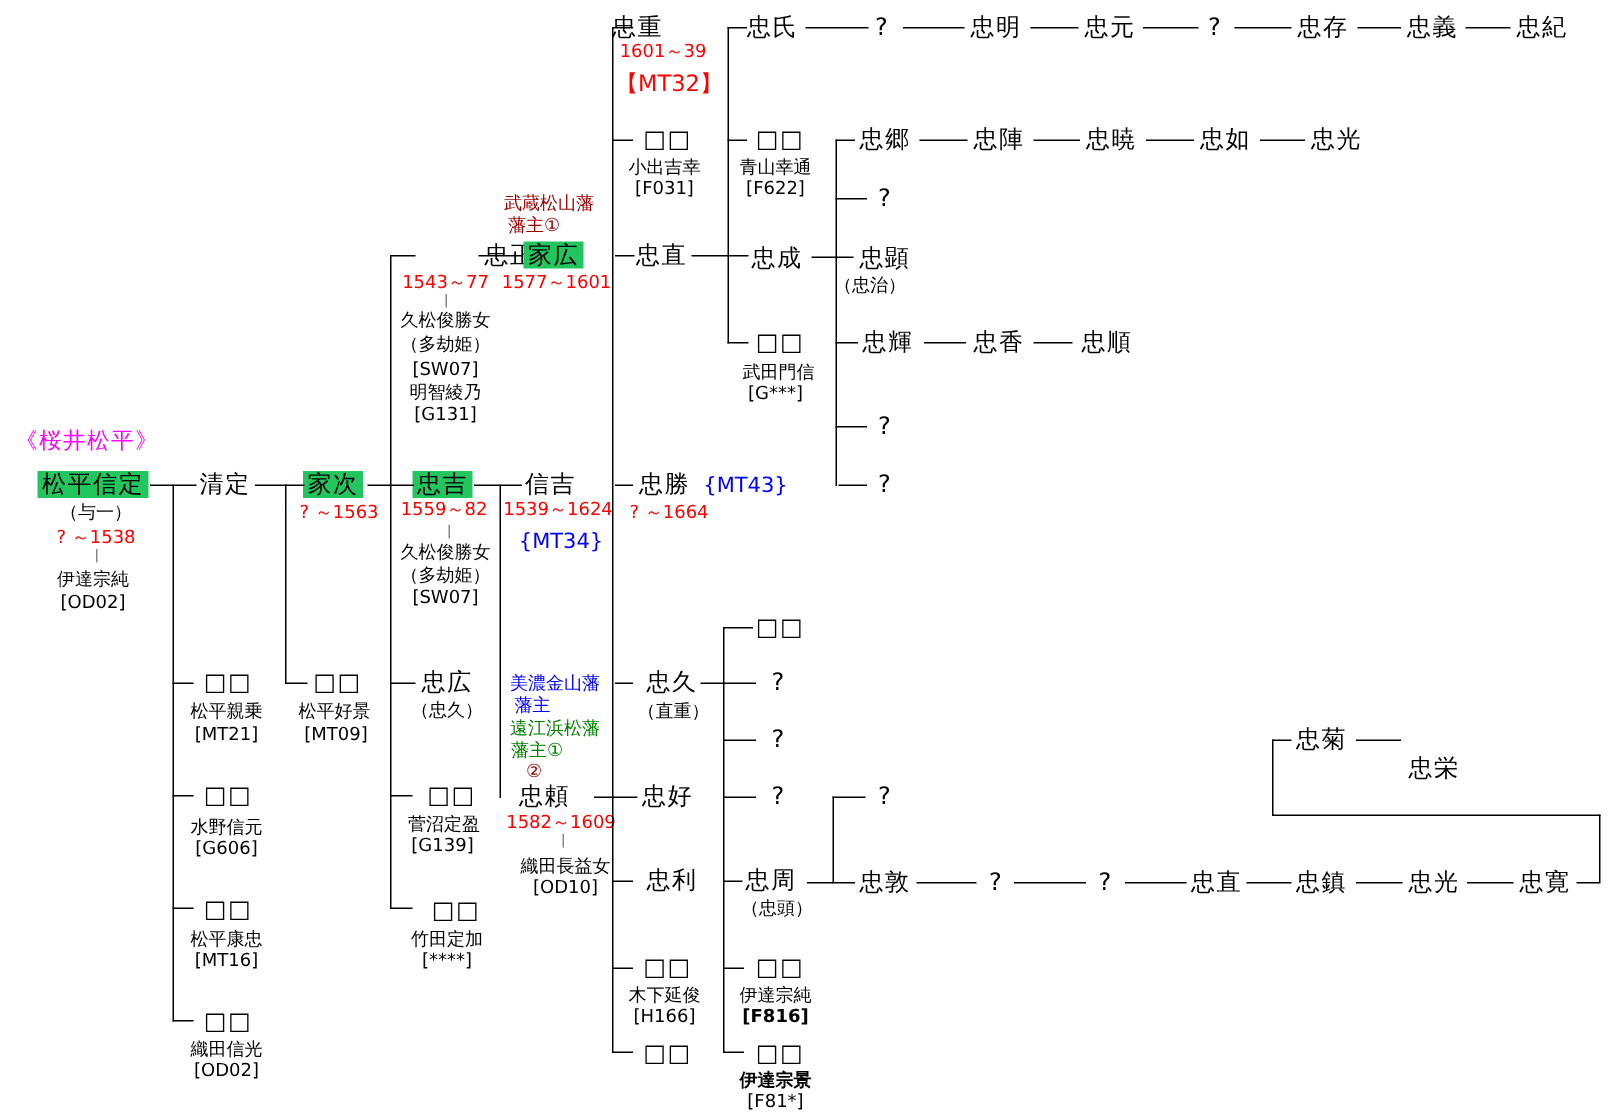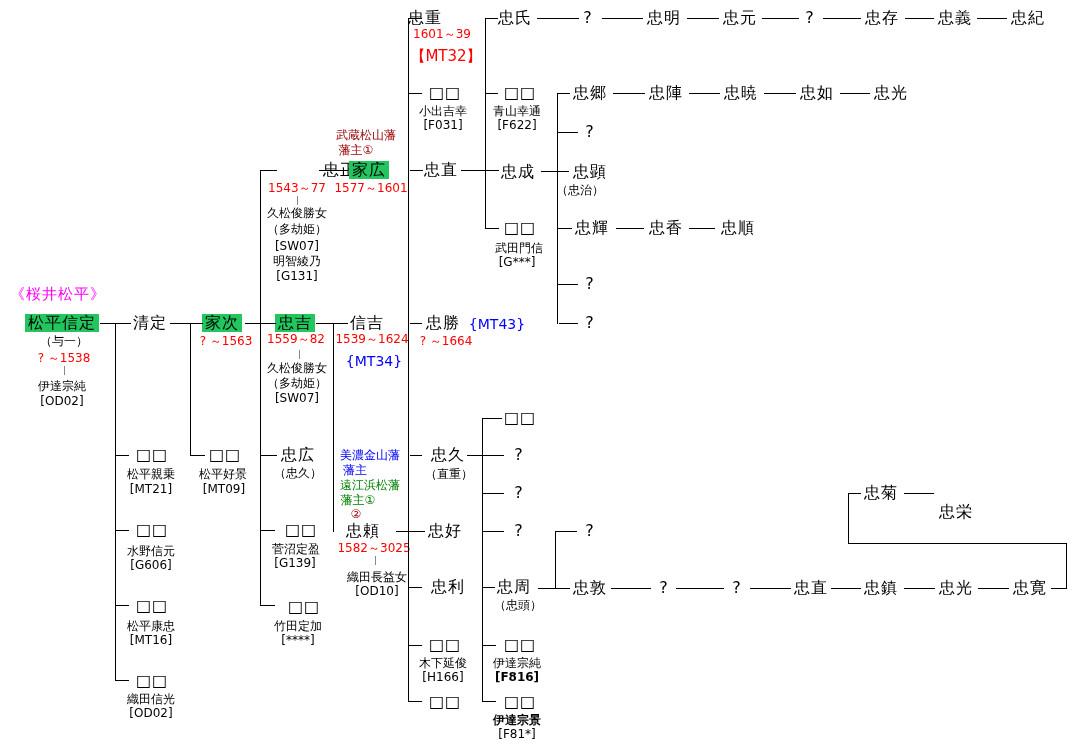--- a/index.html
+++ b/index.html
@@ -83,21 +83,21 @@
     <div class="txt nm" style="left: 666px; top: 228px;">忠香</div>
     <div class="txt nm" style="left: 738px; top: 228px;">忠順</div>
     <div class="txt nm" style="left: 590px; top: 284px;">?</div>
     <div class="txt nm" style="left: 590px; top: 323px;">?</div>
     <div class="txt an" style="left: 370px; top: 455px; color: rgb(0, 0, 255);">美濃金山藩</div>
     <div class="txt an" style="left: 355px; top: 470px; color: rgb(0, 0, 255);">藩主</div>
     <div class="txt an" style="left: 370px; top: 485px; color: rgb(0, 128, 0);">遠江浜松藩</div>
     <div class="txt an" style="left: 358px; top: 500px; color: rgb(0, 128, 0);">藩主①</div>
     <div class="txt an" style="left: 356px; top: 514px; color: rgb(153, 0, 0);">②</div>
     <div class="txt nm" style="left: 363px; top: 531px;">忠頼</div>
-    <div class="txt dt" style="left: 374px; top: 548px;">1582～3025</div>
+    <div class="txt dt" style="left: 374px; top: 548px;">1582～1609</div>
     <div class="txt an" style="left: 377px; top: 577px;">織田長益女</div>
     <div class="txt an" style="left: 377px; top: 591px;">[OD10]</div>
     <div class="txt nm" style="left: 298px; top: 455px;">忠広</div>
     <div class="txt an" style="left: 298px; top: 473px;">（忠久）</div>
     <div class="txt nm" style="left: 448px; top: 455px;">忠久</div>
     <div class="txt an" style="left: 449px; top: 474px;">（直重）</div>
     <div class="txt nm" style="left: 445px; top: 531px;">忠好</div>
     <div class="txt nm" style="left: 448px; top: 587px;">忠利</div>
     <div class="txt nm" style="left: 520px; top: 418px;">□□</div>
     <div class="txt nm" style="left: 519px; top: 455px;">?</div>

